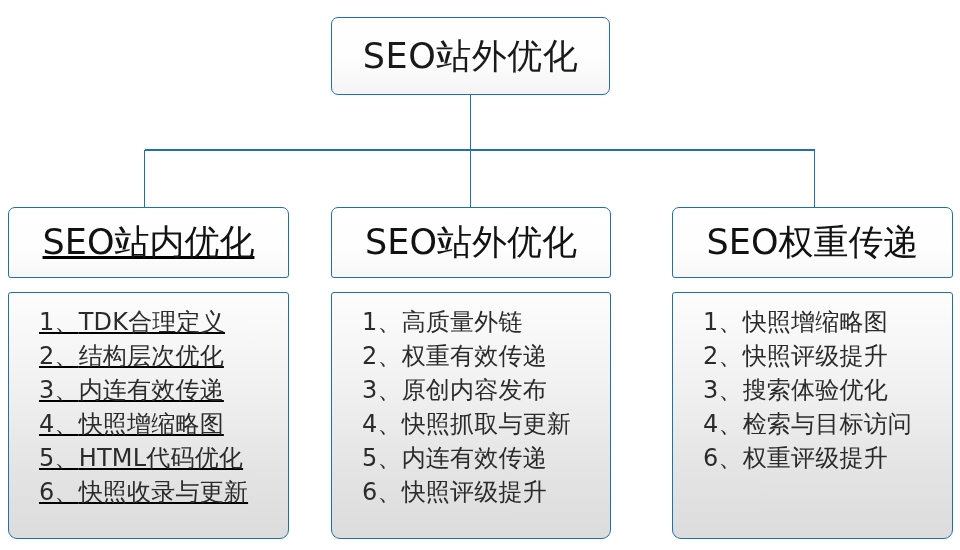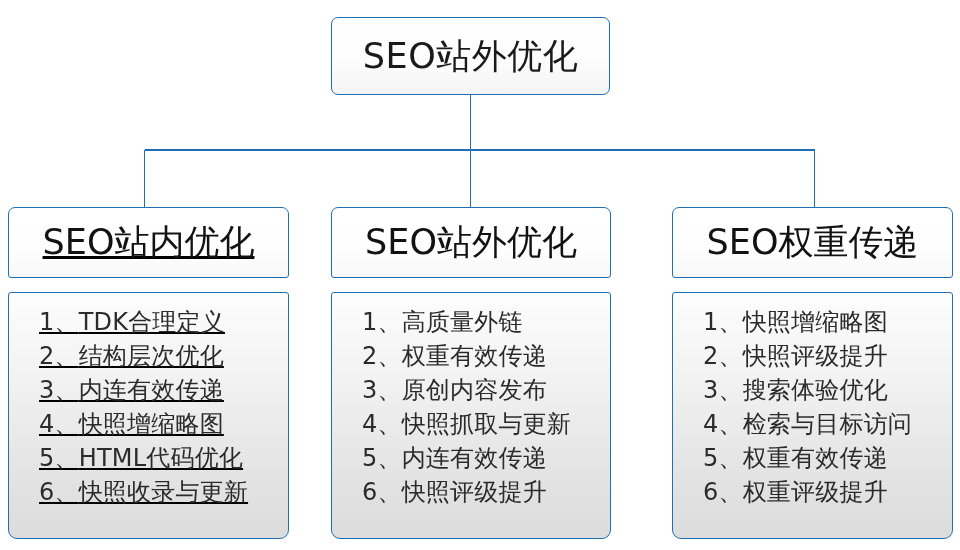--- a/index.html
+++ b/index.html
@@ -197,22 +197,19 @@
         <li class="item-row">
           <span class="item-num">2、</span><span class="item-text">快照评级提升</span>
         </li>
         <li class="item-row">
           <span class="item-num">3、</span><span class="item-text">搜索体验优化</span>
         </li>
         <li class="item-row">
           <span class="item-num">4、</span><span class="item-text">检索与目标访问</span>
         </li>
         <li class="item-row">
-          <span class="item-num">5、</span><span class="item-text">权重有效传递</span>
-        </li>
-        <li class="item-row">
           <span class="item-num">6、</span><span class="item-text">权重评级提升</span>
         </li>
       </ul>
     </div>
   </div>
 
 </div>
 
 </body></html>

